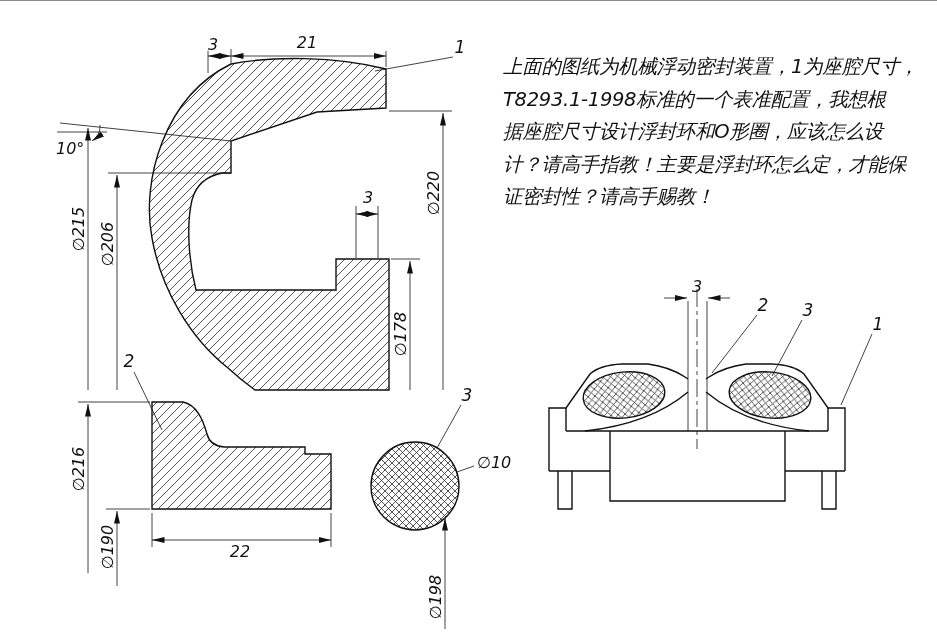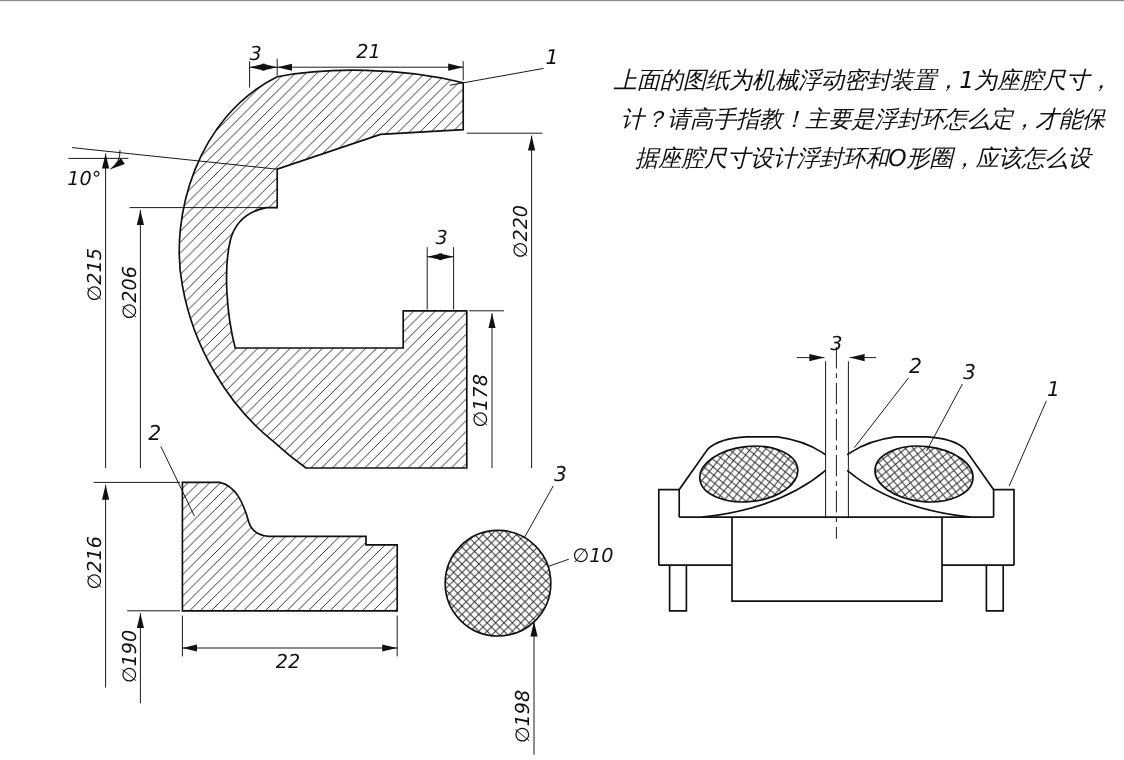--- a/index.html
+++ b/index.html
@@ -13,21 +13,21 @@
   .part{stroke:#111;stroke-width:1.4;}
   .thin{fill:none;stroke:#111;stroke-width:0.8;}
   .cl{fill:none;stroke:#111;stroke-width:0.8;stroke-dasharray:18 4 4 4;}
   .dim{font:italic 16px "DejaVu Sans",sans-serif;fill:#111;}
   .balloon{font:italic 17px "DejaVu Sans",sans-serif;fill:#111;}
   #question{
     position:absolute;left:503px;top:50px;width:432px;
     font:italic 19.5px/32.5px "DejaVu Sans",sans-serif;color:#111;
     letter-spacing:-0.3px;
   }
-  #question div{white-space:nowrap;text-align:center;}
+  #question div{white-space:nowrap;}
 </style>
 </head>
 <body>
 
 <div id="stage">
 
 <svg width="937" height="633" viewBox="0 0 937 633">
   <defs>
     <pattern id="hatch" width="9" height="9" patternUnits="userSpaceOnUse">
       <path d="M0,9 L9,0" stroke="#2a2a2a" stroke-width="0.8"></path>
@@ -159,17 +159,19 @@
     <text class="balloon" x="763" y="310" text-anchor="middle">2</text>
     <line class="thin" x1="802" y1="319" x2="772" y2="375"></line>
     <text class="balloon" x="808" y="315" text-anchor="middle">3</text>
     <line class="thin" x1="872" y1="333" x2="841" y2="404"></line>
     <text class="balloon" x="878" y="329" text-anchor="middle">1</text>
   </g>
 </svg>
 
 <div id="question">
   <div>上面的图纸为机械浮动密封装置，1为座腔尺寸，</div>
+  <div>T8293.1-1998标准的一个表准配置，我想根</div>
+  <div>据座腔尺寸设计浮封环和O形圈，应该怎么设</div>
   <div>计？请高手指教！主要是浮封环怎么定，才能保</div>
-  <div>据座腔尺寸设计浮封环和O形圈，应该怎么设</div>
+  <div>证密封性？请高手赐教！</div>
 </div>
 
 </div>
 
 </body></html>

